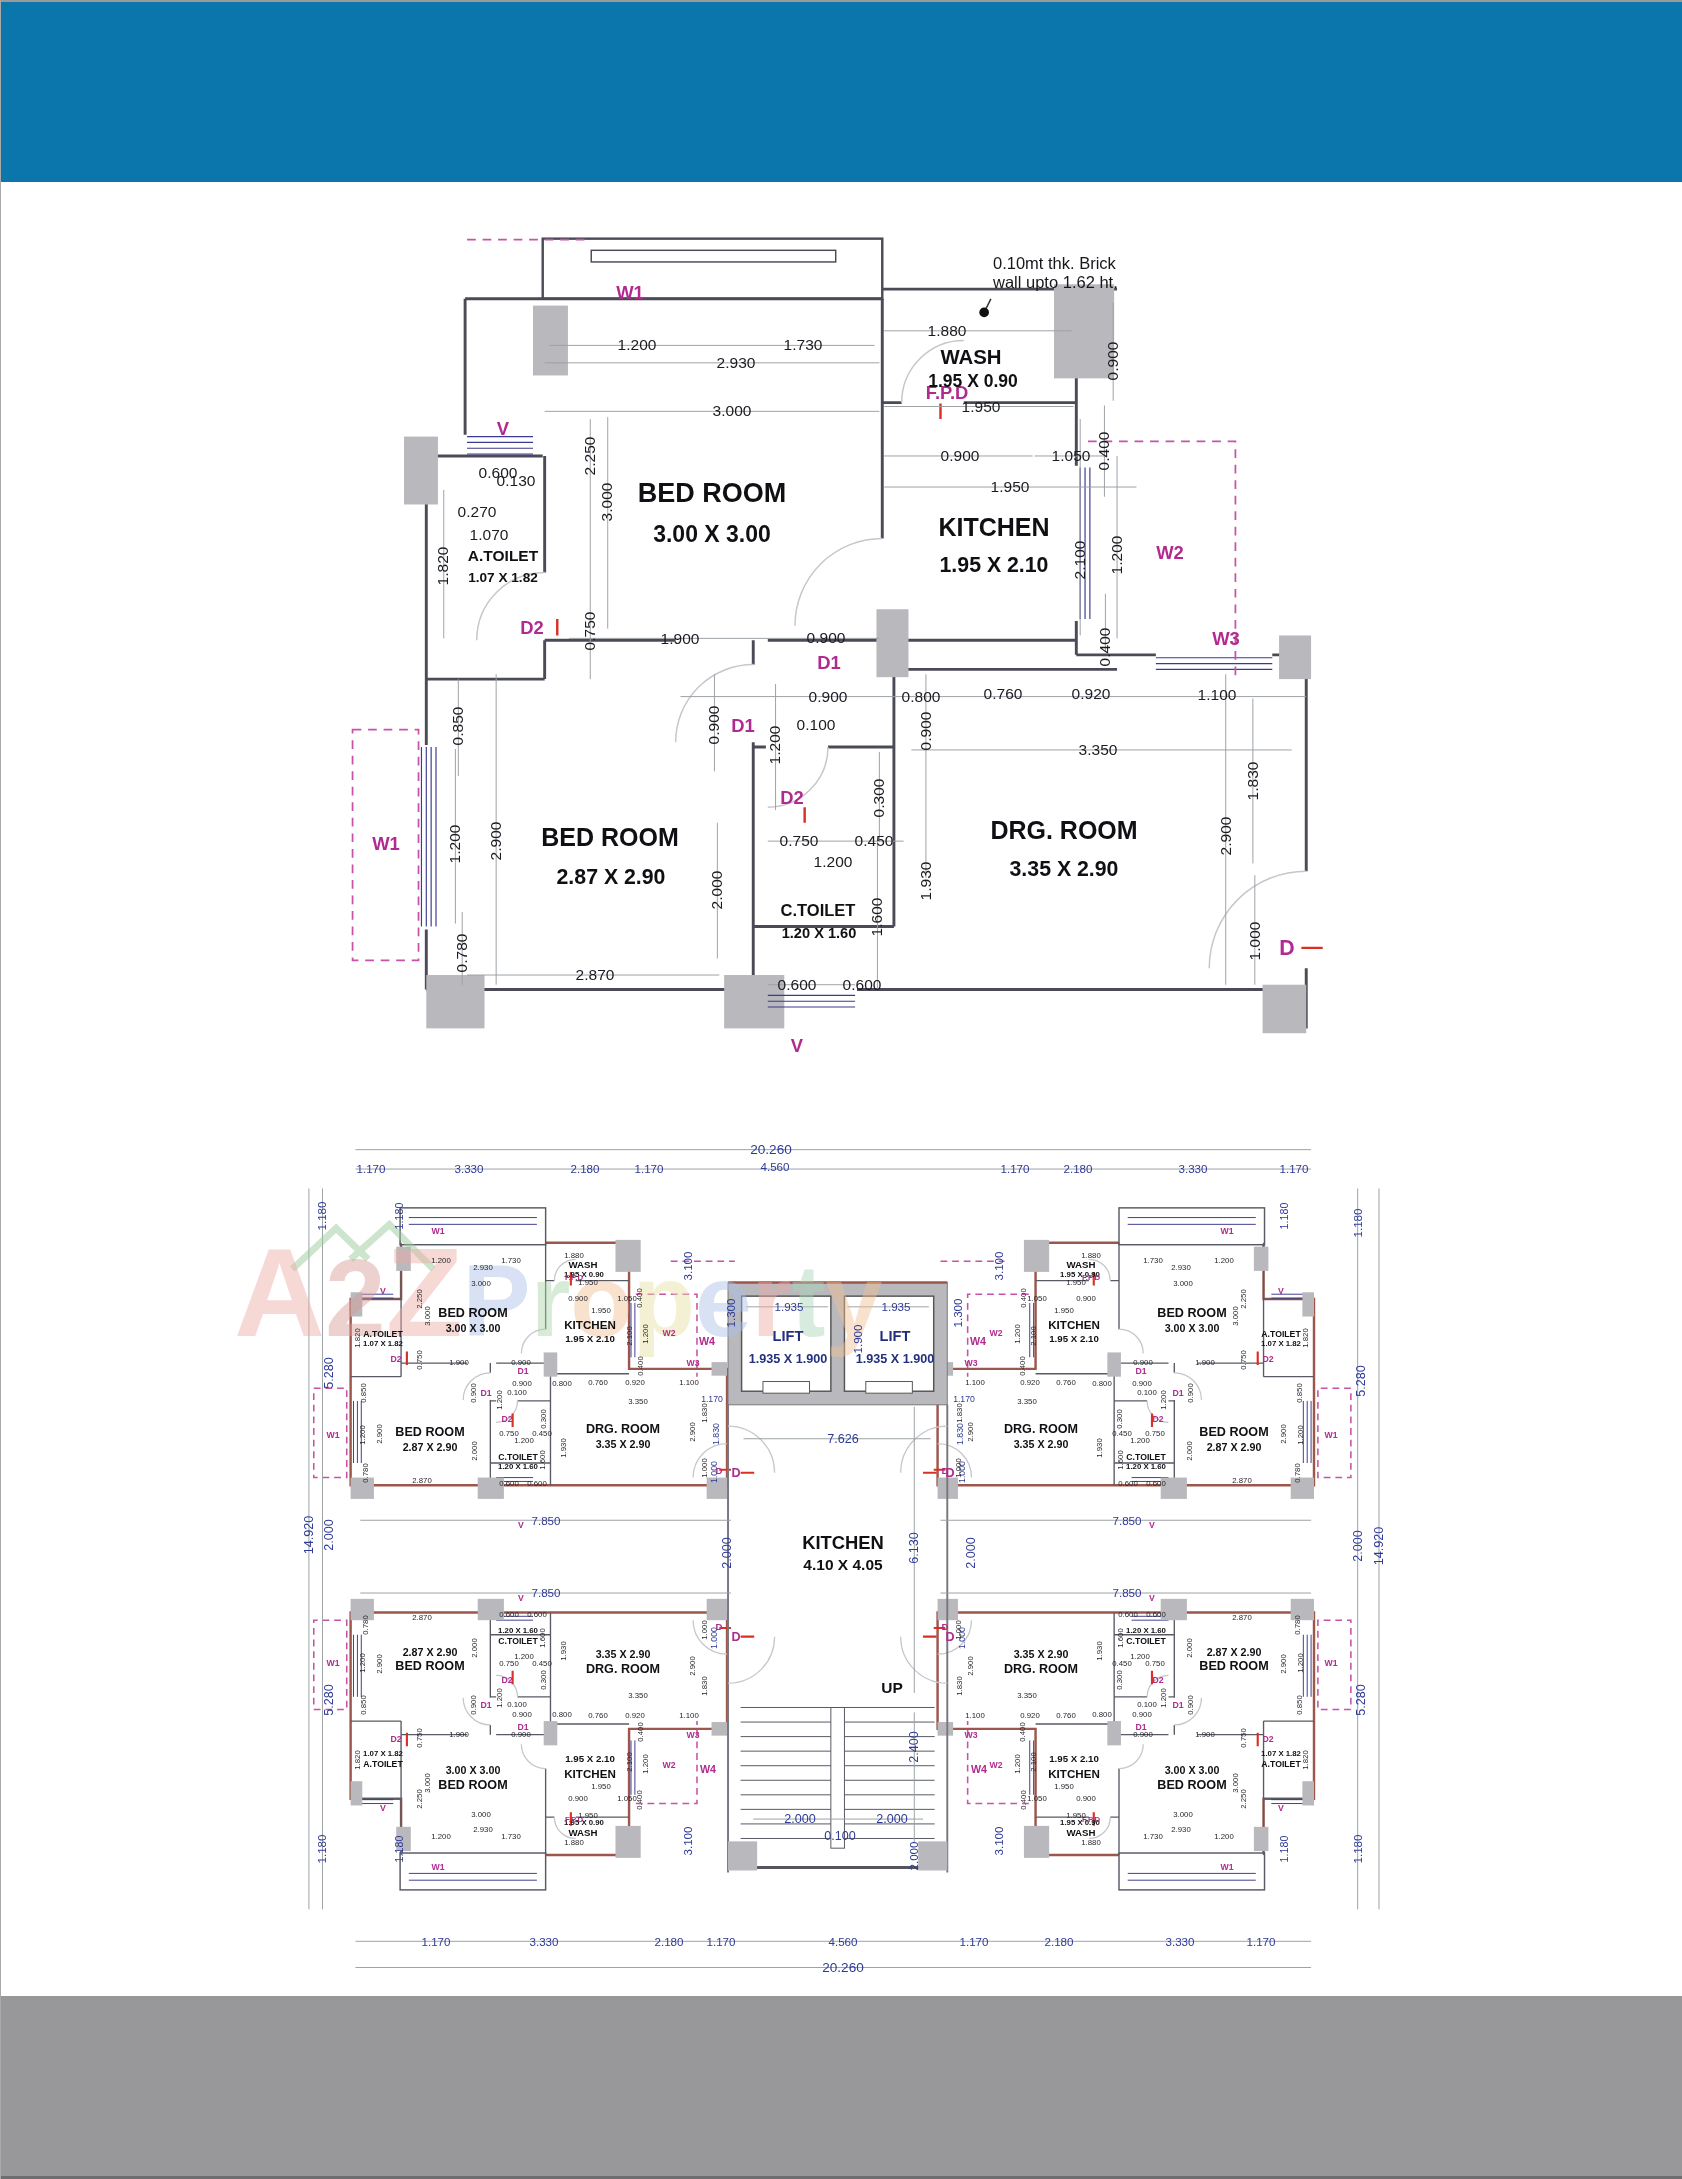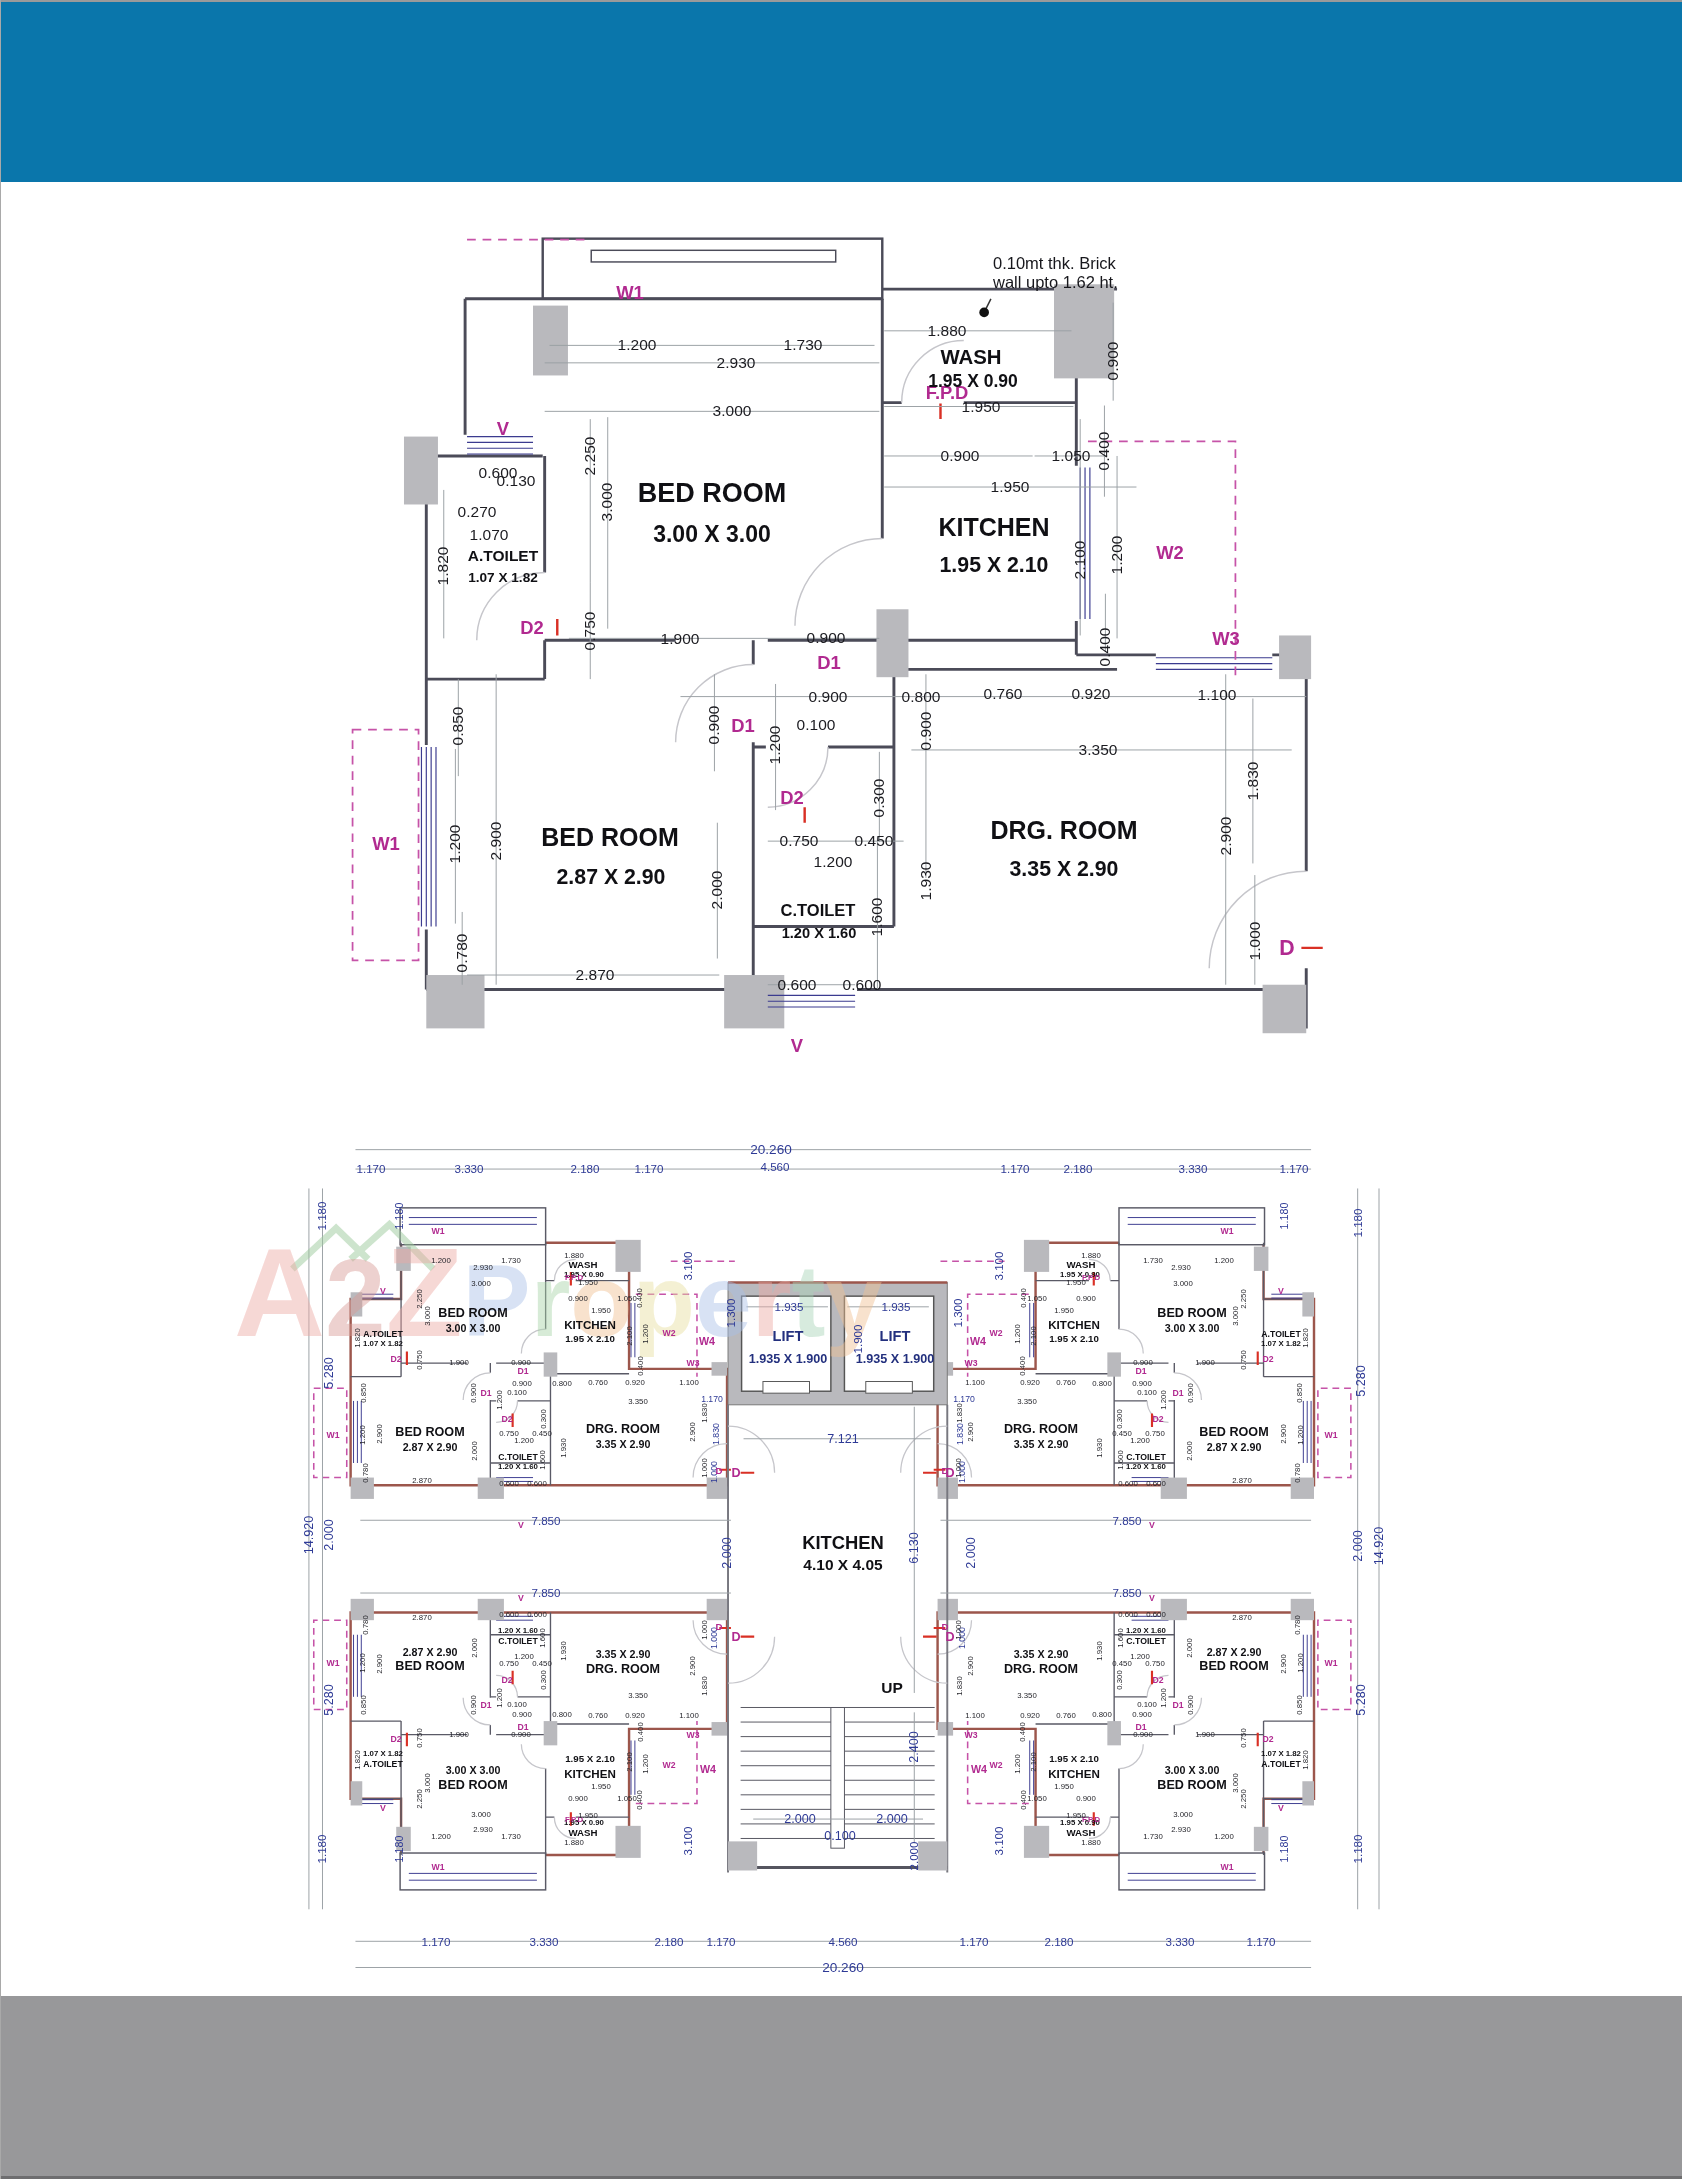--- a/index.html
+++ b/index.html
@@ -252,21 +252,21 @@
       <div class="lbl c-nv" style="left: 895px; top: 1307px; font-size: 11.6px; transform: translate(-50%, -50%);">1.935</div>
       <div class="lbl c-nv" style="left: 857px; top: 1339px; font-size: 11.6px; transform: translate(-50%, -50%) rotate(-90deg);">1.900</div>
       <div class="lbl c-nv" style="left: 730px; top: 1313px; font-size: 11.6px; transform: translate(-50%, -50%) rotate(-90deg);">1.300</div>
       <div class="lbl c-nv" style="left: 957px; top: 1313px; font-size: 11.6px; transform: translate(-50%, -50%) rotate(-90deg);">1.300</div>
       <div class="lbl c-nv" style="left: 687px; top: 1266px; font-size: 11.6px; transform: translate(-50%, -50%) rotate(-90deg);">3.100</div>
       <div class="lbl c-nv" style="left: 998px; top: 1266px; font-size: 11.6px; transform: translate(-50%, -50%) rotate(-90deg);">3.100</div>
       <div class="lbl c-nvb" style="left: 787px; top: 1336px; font-size: 14.6px; transform: translate(-50%, -50%);">LIFT</div>
       <div class="lbl c-nvb" style="left: 787px; top: 1359px; font-size: 12.6px; transform: translate(-50%, -50%);">1.935 X 1.900</div>
       <div class="lbl c-nvb" style="left: 894px; top: 1336px; font-size: 14.6px; transform: translate(-50%, -50%);">LIFT</div>
       <div class="lbl c-nvb" style="left: 894px; top: 1359px; font-size: 12.6px; transform: translate(-50%, -50%);">1.935 X 1.900</div>
-      <div class="lbl c-nv" style="left: 842px; top: 1439px; font-size: 12.6px; transform: translate(-50%, -50%);">7.121</div>
+      <div class="lbl c-nv" style="left: 842px; top: 1439px; font-size: 12.6px; transform: translate(-50%, -50%);">7.626</div>
       <div class="lbl c-nv" style="left: 913px; top: 1548px; font-size: 12.6px; transform: translate(-50%, -50%) rotate(-90deg);">6.130</div>
       <div class="lbl c-nv" style="left: 726px; top: 1553px; font-size: 12.6px; transform: translate(-50%, -50%) rotate(-90deg);">2.000</div>
       <div class="lbl c-nv" style="left: 970px; top: 1553px; font-size: 12.6px; transform: translate(-50%, -50%) rotate(-90deg);">2.000</div>
       <div class="lbl c-rm" style="left: 842px; top: 1543px; font-size: 18.4px; transform: translate(-50%, -50%);">KITCHEN</div>
       <div class="lbl c-rm" style="left: 842px; top: 1565px; font-size: 15.5px; transform: translate(-50%, -50%);">4.10 X 4.05</div>
       <div class="lbl c-rm" style="left: 891px; top: 1688px; font-size: 15.5px; transform: translate(-50%, -50%);">UP</div>
       <div class="lbl c-nv" style="left: 545px; top: 1521px; font-size: 11.6px; transform: translate(-50%, -50%);">7.850</div>
       <div class="lbl c-nv" style="left: 545px; top: 1593px; font-size: 11.6px; transform: translate(-50%, -50%);">7.850</div>
       <div class="lbl c-nv" style="left: 1126px; top: 1521px; font-size: 11.6px; transform: translate(-50%, -50%);">7.850</div>
       <div class="lbl c-nv" style="left: 1126px; top: 1593px; font-size: 11.6px; transform: translate(-50%, -50%);">7.850</div>

